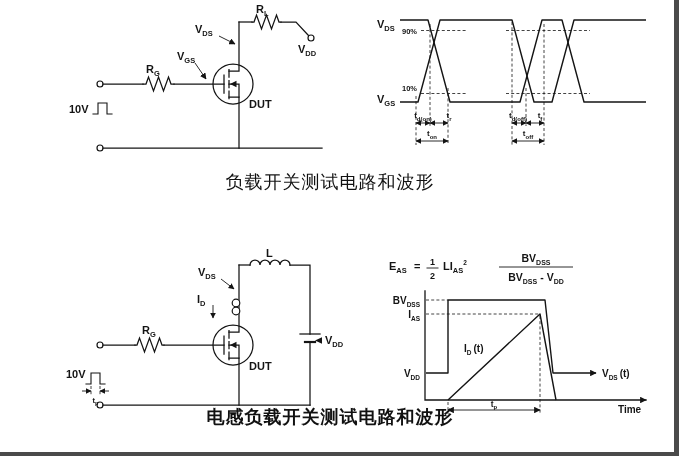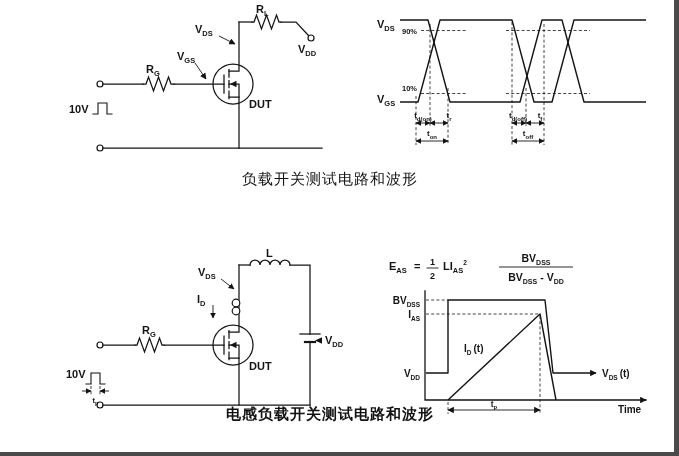--- a/index.html
+++ b/index.html
@@ -17,21 +17,21 @@
   .t75{ font-size:7.5px; }  .t7  { font-size:7px; }    .t65 { font-size:6.5px; }
   .t6 { font-size:6px; }    .t55 { font-size:5.5px; }
   .wire  { stroke:#141414; stroke-width:1.25; fill:none; stroke-linecap:square; }
   .wire2 { stroke:#141414; stroke-width:1.4;  fill:none; stroke-linejoin:round; }
   .dash  { stroke:#141414; stroke-width:0.8;  fill:none; stroke-dasharray:3 2.2; }
   .dim   { stroke:#141414; stroke-width:0.9;  fill:none; }
   .term  { fill:#ffffff; stroke:#141414; stroke-width:1.2; }
   .solid { fill:#141414; stroke:none; }
   .caption {
     position:absolute; font-family:"Liberation Serif","DejaVu Serif",serif;
-    font-size:15px; color:#111111; text-align:center; letter-spacing:1px;
+    font-size:18px; color:#111111; text-align:center; letter-spacing:1px;
   }
 </style>
 </head>
 <body>
 
 <div class="page">
 
   <svg class="fig" style="left:0;top:0" width="360" height="170" viewBox="0 0 360 170">
     <defs>
       <marker id="ahA" viewBox="0 0 10 10" refX="9" refY="5" markerWidth="6.5" markerHeight="6.5" markerUnits="userSpaceOnUse" orient="auto-start-reverse">

